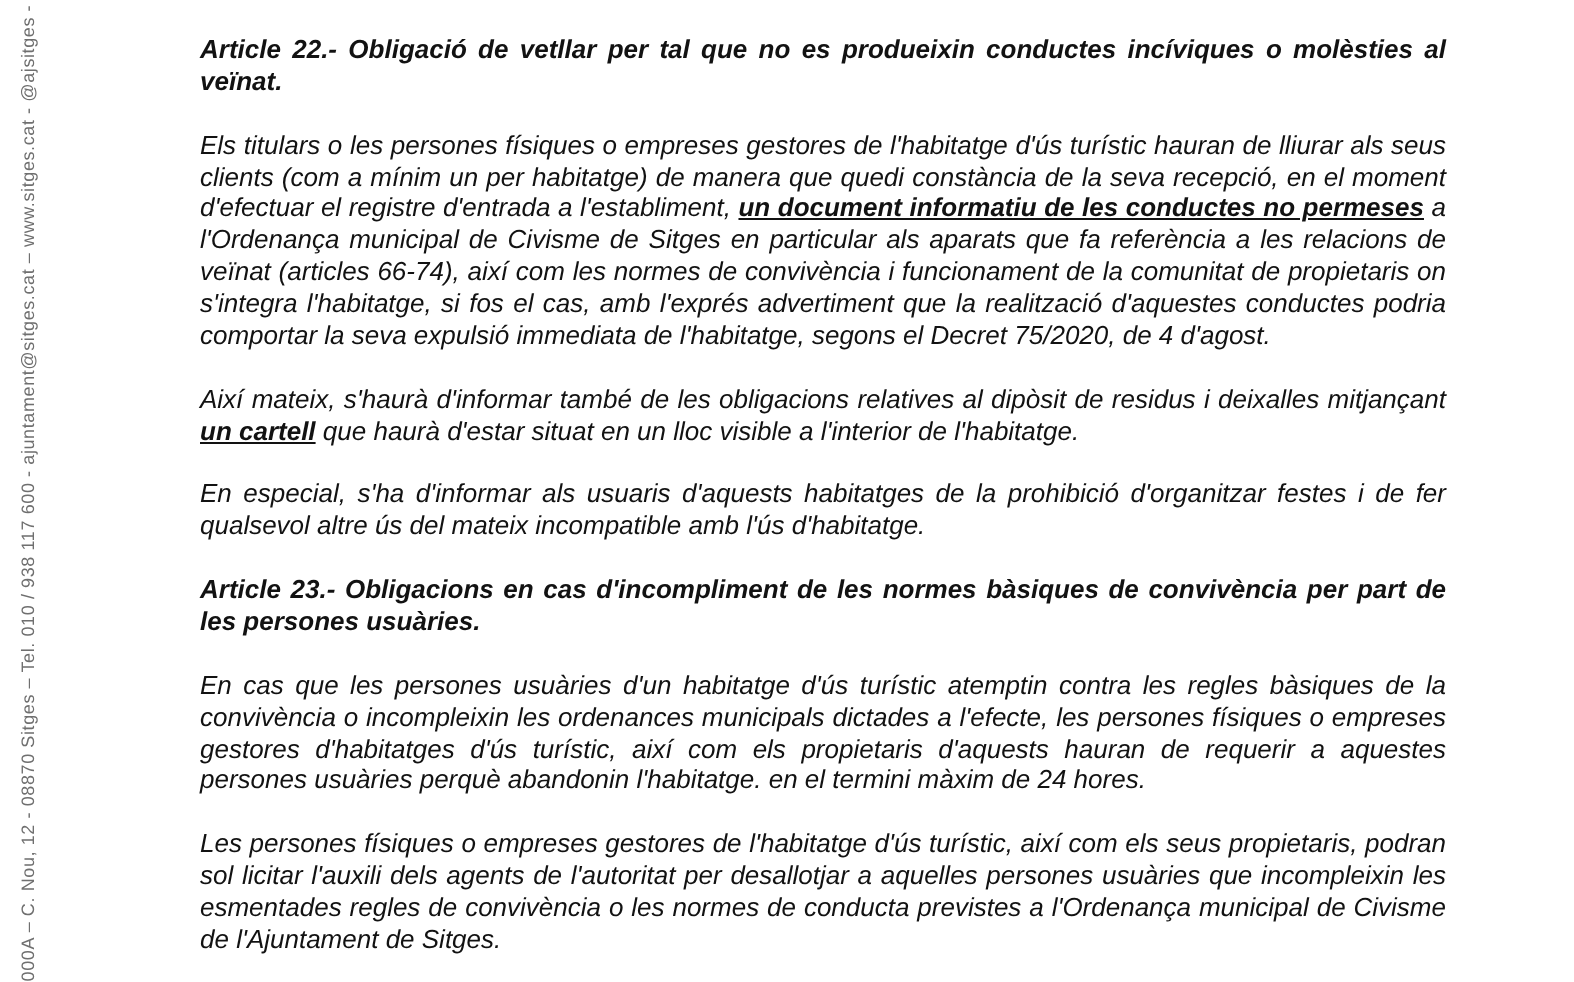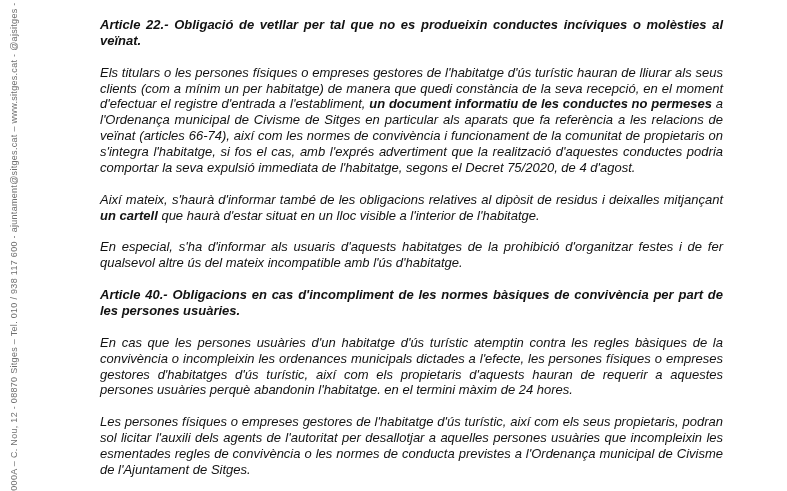--- a/index.html
+++ b/index.html
@@ -35,39 +35,39 @@
     width: 623px;
     padding-top: 17px;
     color: #121212;
     font-size: 13px;
     line-height: 1.22;
     font-style: italic;
     text-align: justify;
   }
   .content p { margin: 0 0 16px 0; }
   .heading { font-weight: bold; }
-  .emph { font-weight: bold; }
+  .emph { font-weight: bold; text-decoration: underline; }
 </style>
 </head>
 <body>
 
 <div class="page">
 
   <div class="sidebar-text">7000A – C. Nou, 12 - 08870 Sitges – Tel. 010 / 938 117 600 - ajuntament@sitges.cat – www.sitges.cat - @ajsitges - w</div>
 
   <div class="content">
 
     <p class="heading">Article 22.- Obligació de vetllar per tal que no es produeixin conductes incíviques o molèsties al veïnat.</p>
 
     <p class="para"><span>Els titulars o les persones físiques o empreses gestores de l'habitatge d'ús turístic hauran de lliurar als seus clients (com a mínim un per habitatge) de manera que quedi constància de la seva recepció, en el moment d'efectuar el registre d'entrada a l'establiment, </span><span class="emph">un document informatiu de les conductes no permeses</span><span> a l'Ordenança municipal de Civisme de Sitges en particular als aparats que fa referència a les relacions de veïnat (articles 66-74), així com les normes de convivència i funcionament de la comunitat de propietaris on s'integra l'habitatge, si fos el cas, amb l'exprés advertiment que la realització d'aquestes conductes podria comportar la seva expulsió immediata de l'habitatge, segons el Decret 75/2020, de 4 d'agost.</span></p>
 
     <p class="para"><span>Així mateix, s'haurà d'informar també de les obligacions relatives al dipòsit de residus i deixalles mitjançant </span><span class="emph">un cartell</span><span> que haurà d'estar situat en un lloc visible a l'interior de l'habitatge.</span></p>
 
     <p class="para">En especial, s'ha d'informar als usuaris d'aquests habitatges de la prohibició d'organitzar festes i de fer qualsevol altre ús del mateix incompatible amb l'ús d'habitatge.</p>
 
-    <p class="heading">Article 40.- Obligacions en cas d'incompliment de les normes bàsiques de convivència per part de les persones usuàries.</p>
+    <p class="heading">Article 23.- Obligacions en cas d'incompliment de les normes bàsiques de convivència per part de les persones usuàries.</p>
 
     <p class="para">En cas que les persones usuàries d'un habitatge d'ús turístic atemptin contra les regles bàsiques de la convivència o incompleixin les ordenances municipals dictades a l'efecte, les persones físiques o empreses gestores d'habitatges d'ús turístic, així com els propietaris d'aquests hauran de requerir a aquestes persones usuàries perquè abandonin l'habitatge. en el termini màxim de 24 hores.</p>
 
     <p class="para">Les persones físiques o empreses gestores de l'habitatge d'ús turístic, així com els seus propietaris, podran sol licitar l'auxili dels agents de l'autoritat per desallotjar a aquelles persones usuàries que incompleixin les esmentades regles de convivència o les normes de conducta previstes a l'Ordenança municipal de Civisme de l'Ajuntament de Sitges.</p>
 
   </div>
 </div>
 
 </body></html>

